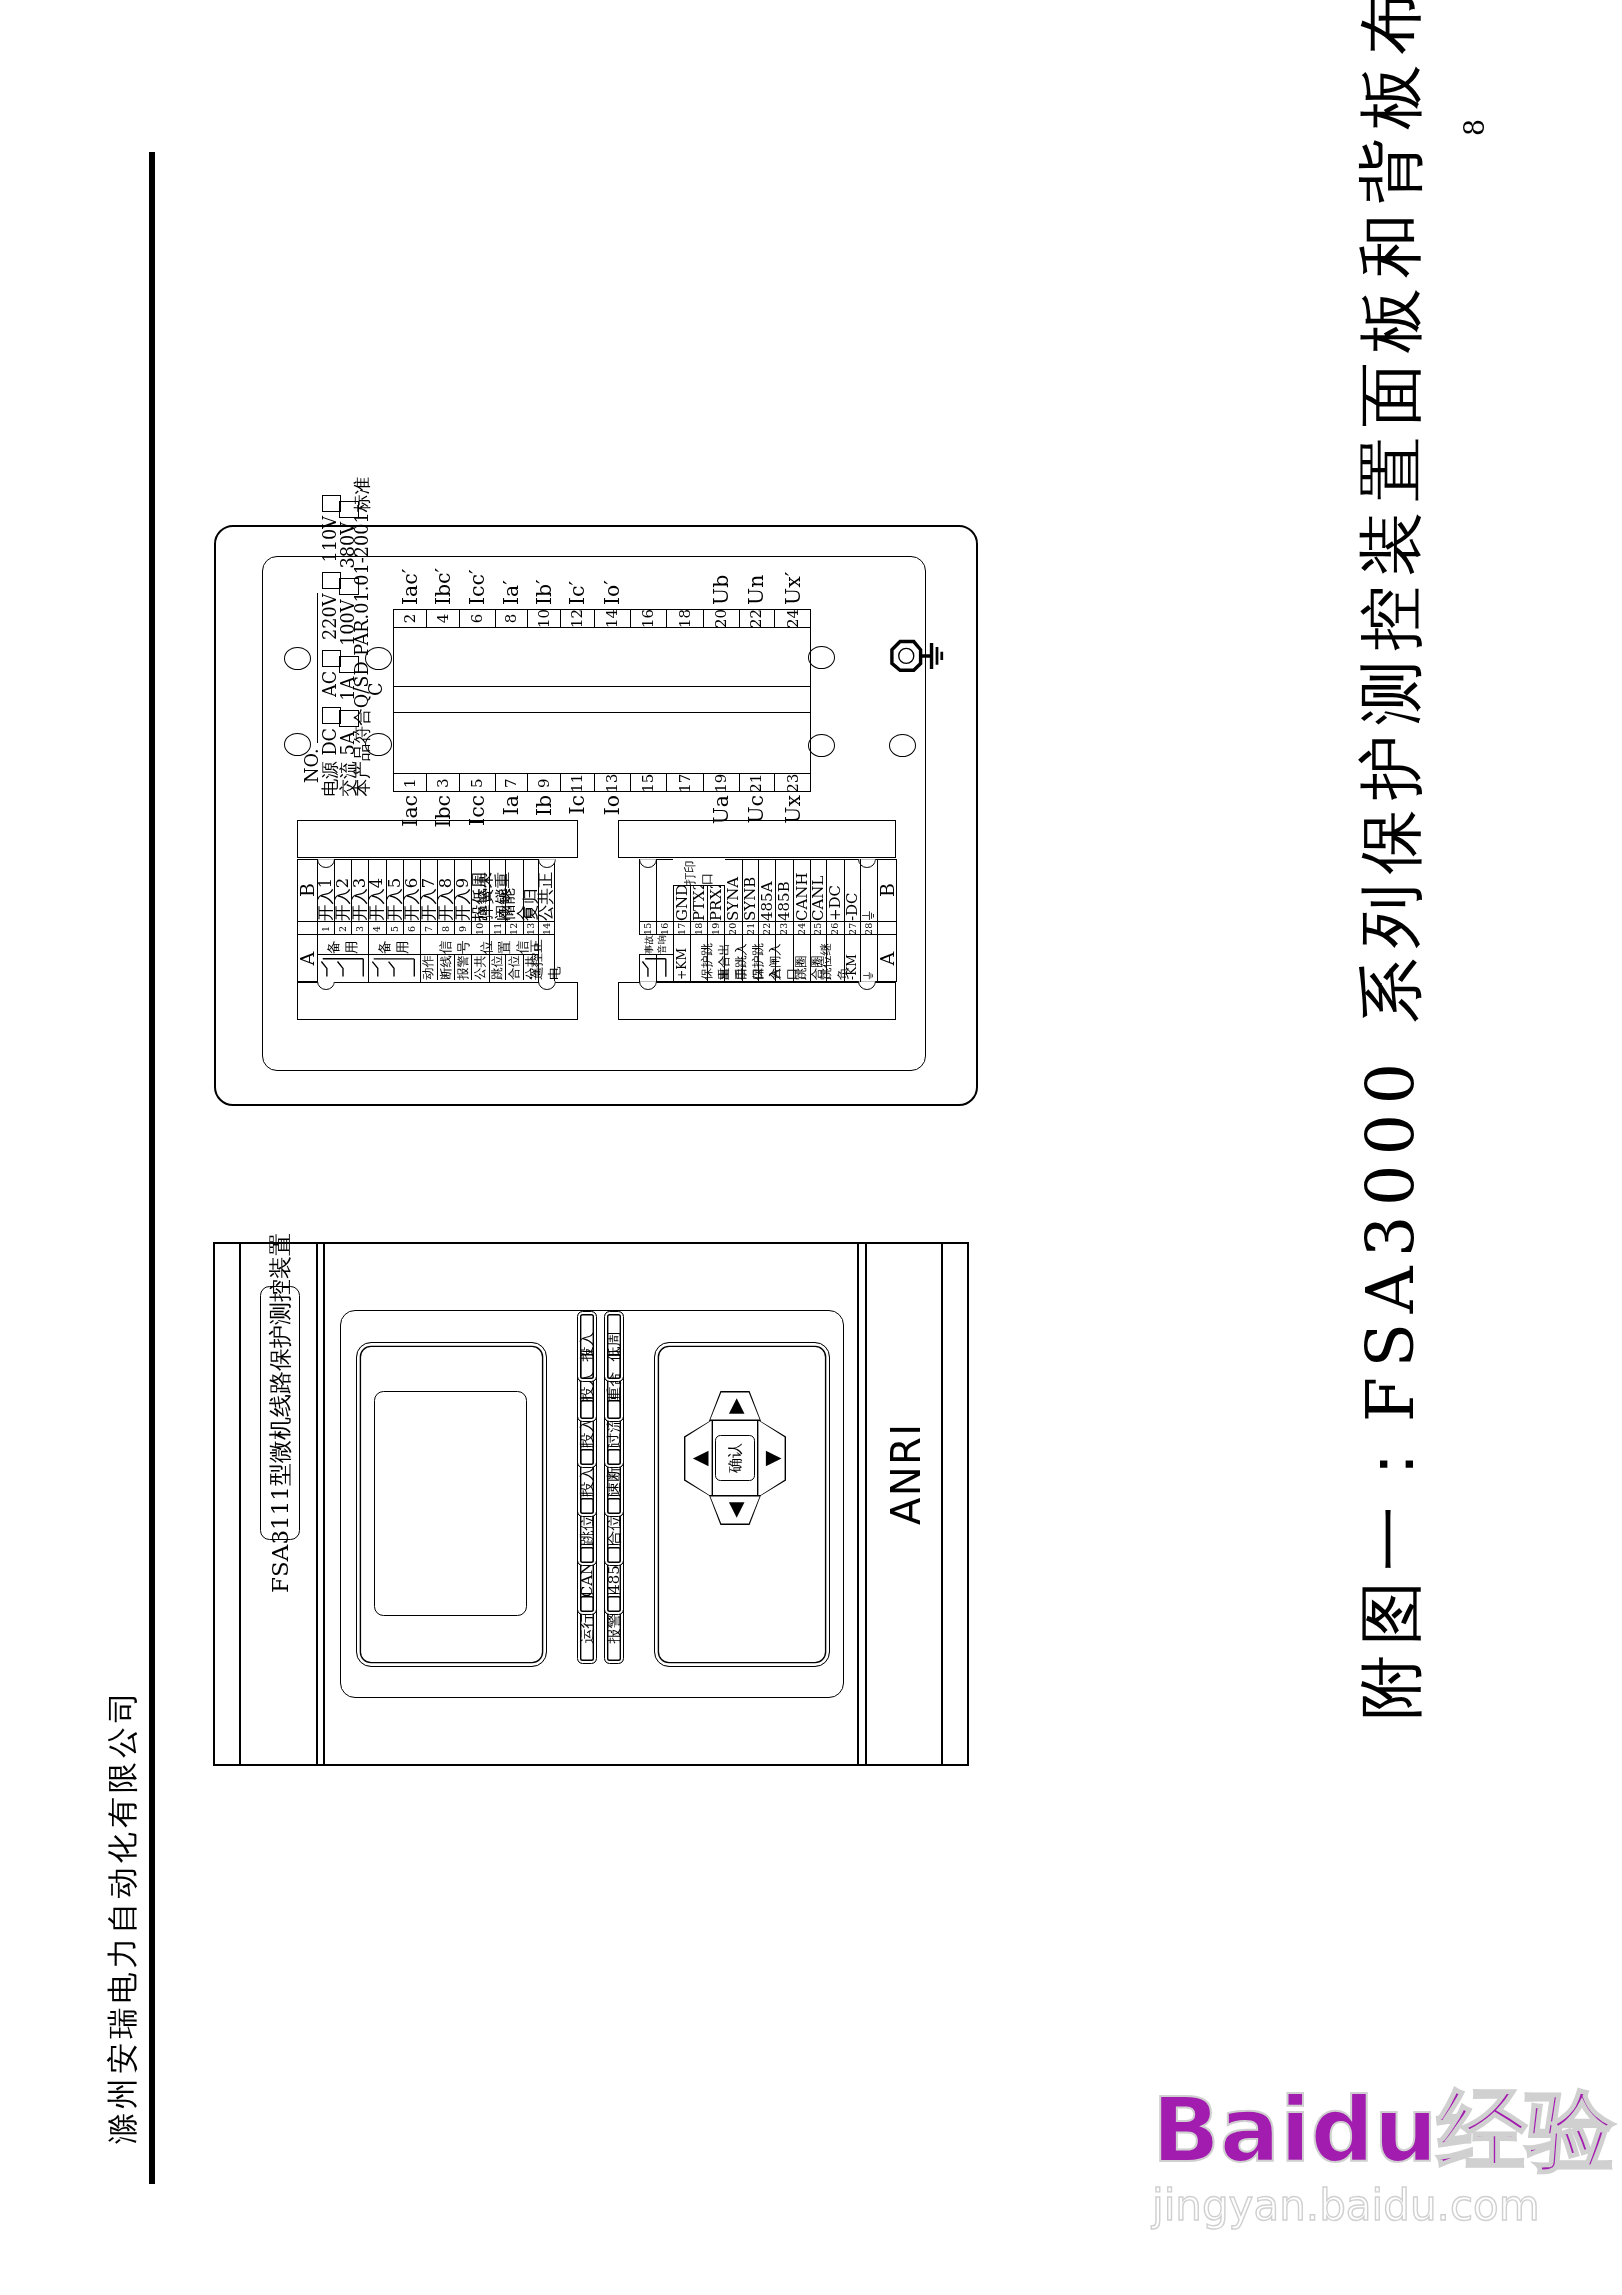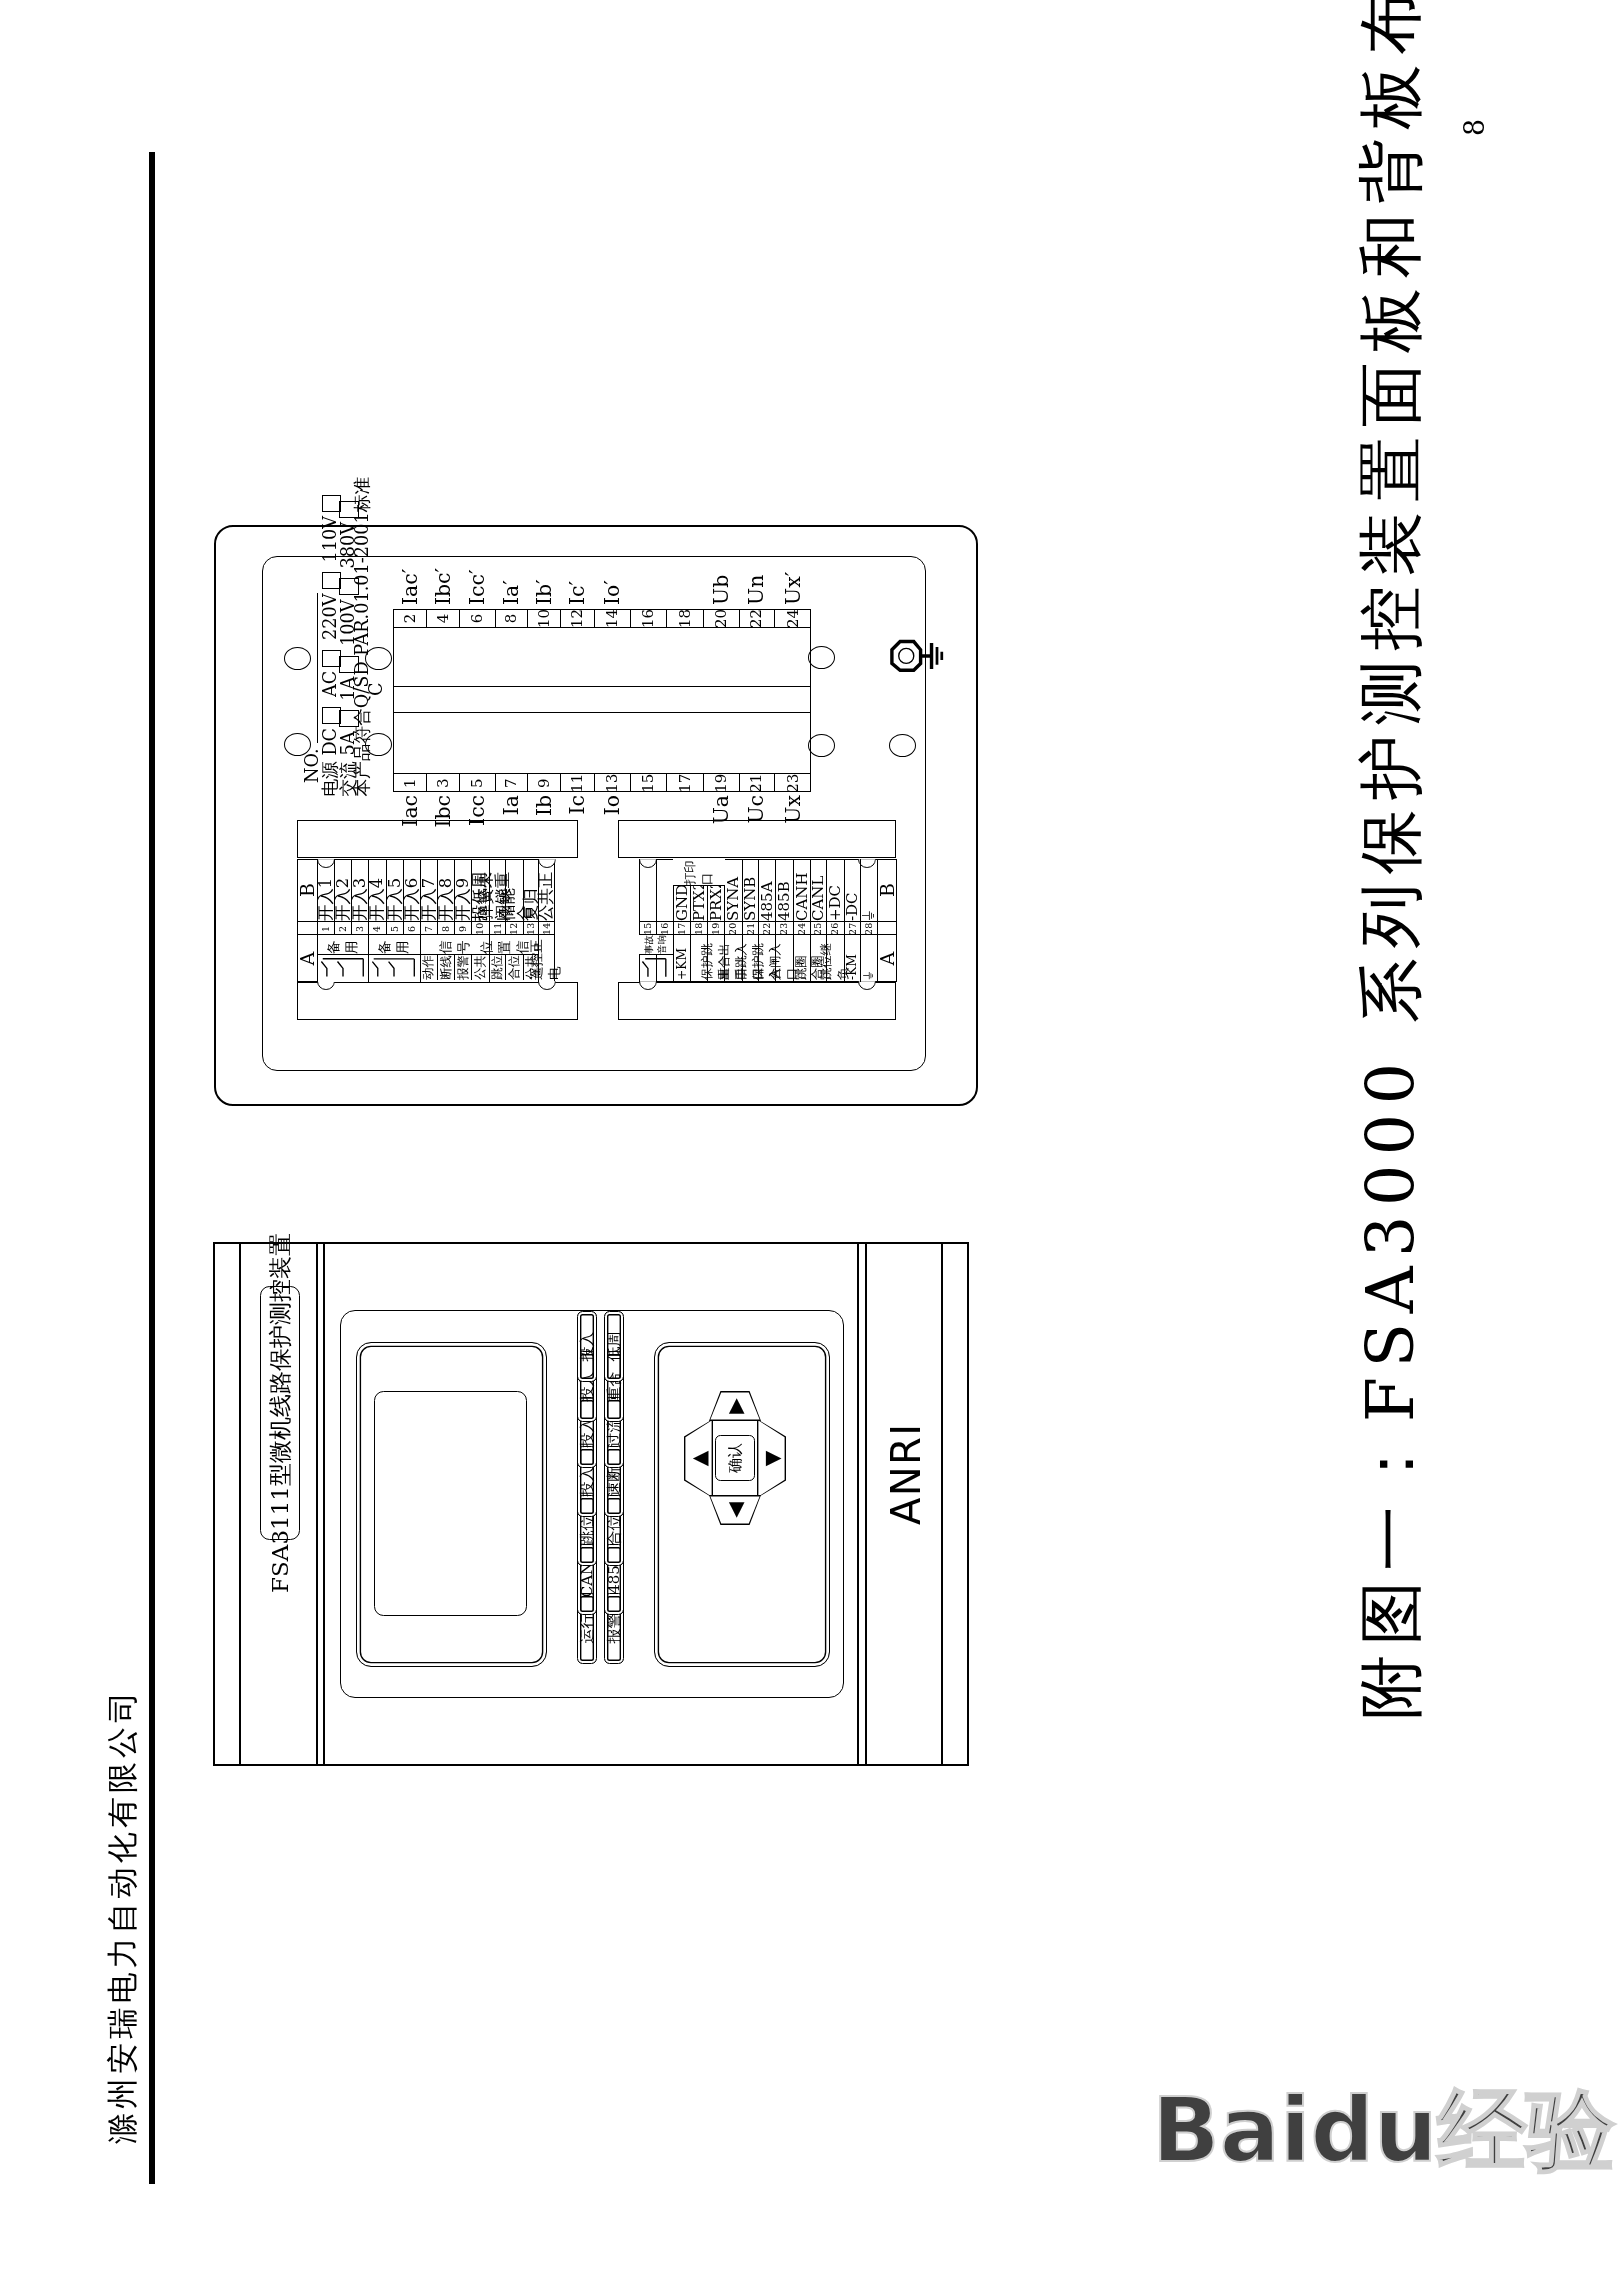--- a/index.html
+++ b/index.html
@@ -5,21 +5,21 @@
   html, body { margin:0; padding:0; background:#fff; }
   body { width:1622px; height:2295px; position:relative; overflow:hidden; font-family:"DejaVu Serif","Liberation Serif",serif; color:#000; }
   #page { position:absolute; left:0; top:0; width:2295px; height:1622px; transform-origin:0 0; transform:translateY(2295px) rotate(-90deg); background:#fff; }
   .abs { position:absolute; box-sizing:border-box; }
   .line-b { border:2px solid #000; }
   .thin { border:1.4px solid #000; }
   .hdr-rule { left:111px; top:149px; width:2032px; height:6.1px; background:#000; }
   .company { left:151px; top:102px; font-size:31px; letter-spacing:4.1px; font-family:"DejaVu Serif",serif; white-space:nowrap; }
   .pagenum { left:2159px; top:1459px; font-size:27px; }
   .title { left:575px; top:1353px; width:1217px; height:75px; font-size:65px; text-align:center; line-height:75px; letter-spacing:9.5px; font-family:"DejaVu Serif",serif; white-space:nowrap; }
-  .wm-logo { font-family:"DejaVu Sans",sans-serif; font-size:89px; font-weight:bold; color:#404040; -webkit-text-stroke:2px #d0d0d0; line-height:102px; white-space:nowrap; }
+  .wm-logo { font-family:"DejaVu Sans",sans-serif; font-size:89px; font-weight:bold; color:#a21caf; -webkit-text-stroke:2px #d0d0d0; line-height:102px; white-space:nowrap; }
   .wm-url { font-family:"DejaVu Sans",sans-serif; font-size:42px; color:#fff; -webkit-text-stroke:1.4px #d0d0d0; white-space:nowrap; }
   
   .rr { border-radius:15px; }
   .led { border:1.4px solid #000; border-radius:5.5px; box-shadow: inset 0 0 0 2px #fff, inset 0 0 0 3.4px #000; font-size:15px; display:flex; align-items:center; justify-content:center; white-space:nowrap; }
   .navkey { border:1.4px solid #000; display:flex; align-items:center; justify-content:center; font-size:20.4px; background:#fff; }
   .term-num { font-size:15px; }
   .term-lbl { font-size:19px; }
   .hole { border:1.4px solid #000; border-radius:50%; width:23px; height:27px; }
   .np { font-size:17.7px; white-space:nowrap; }
   .box { display:inline-block; width:15px; height:17.7px; border:1.4px solid #000; vertical-align:middle; margin:0 4.1px; }
@@ -399,14 +399,15 @@
       <div class="abs " style="left: 1317px; top: 641px; width: 22px; height: 29px;"><svg width="22" height="29" viewBox="0 0 32 42">
           <path d="M2 10 L14 10 L24 2 M28 6 L28 36 M2 36 L28 36" stroke="#000" stroke-width="2" fill="none"></path>
         </svg></div>
     </div>
 
   <div class="abs title">附图一：FSA3000 系列保护测控装置面板和背板布置图</div>
 </div>
 
 <div class="abs" style="left:1152px; top:2079px; width:409px; height:177px;">
   <div class="wm-logo">Baidu经验</div>
+  <div class="wm-url">jingyan.baidu.com</div>
 </div>
 
 
 </body></html>

